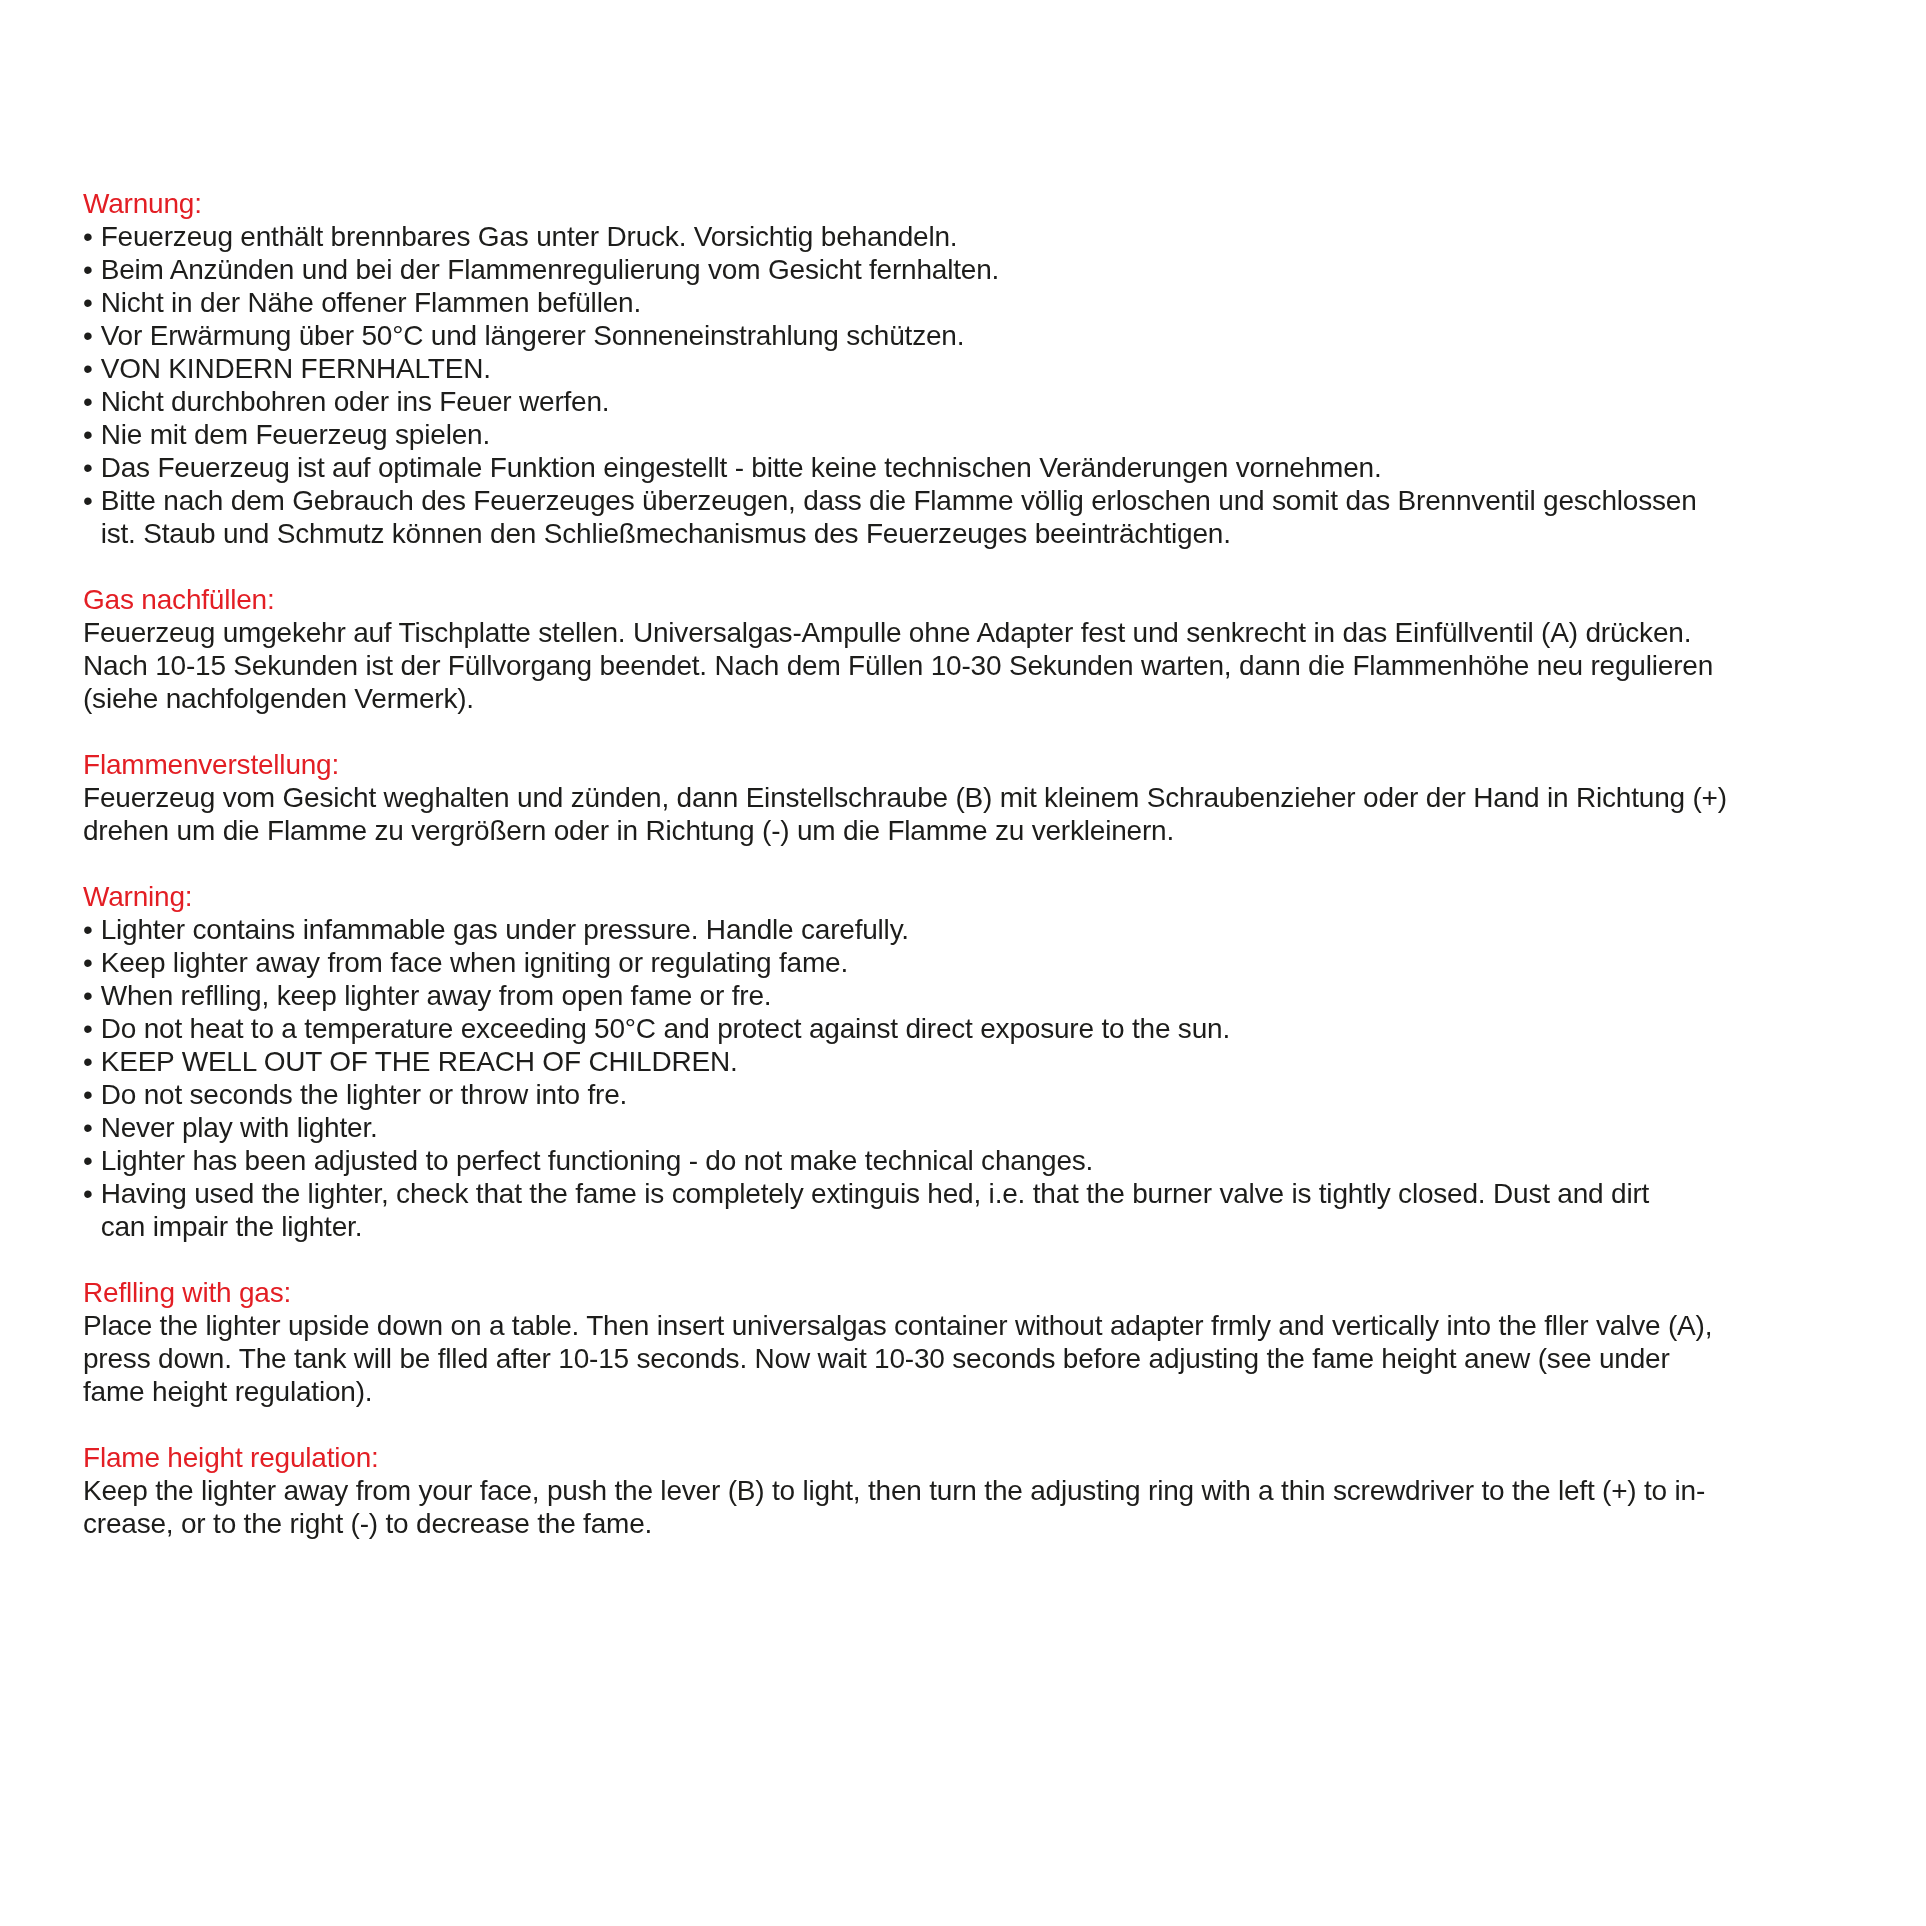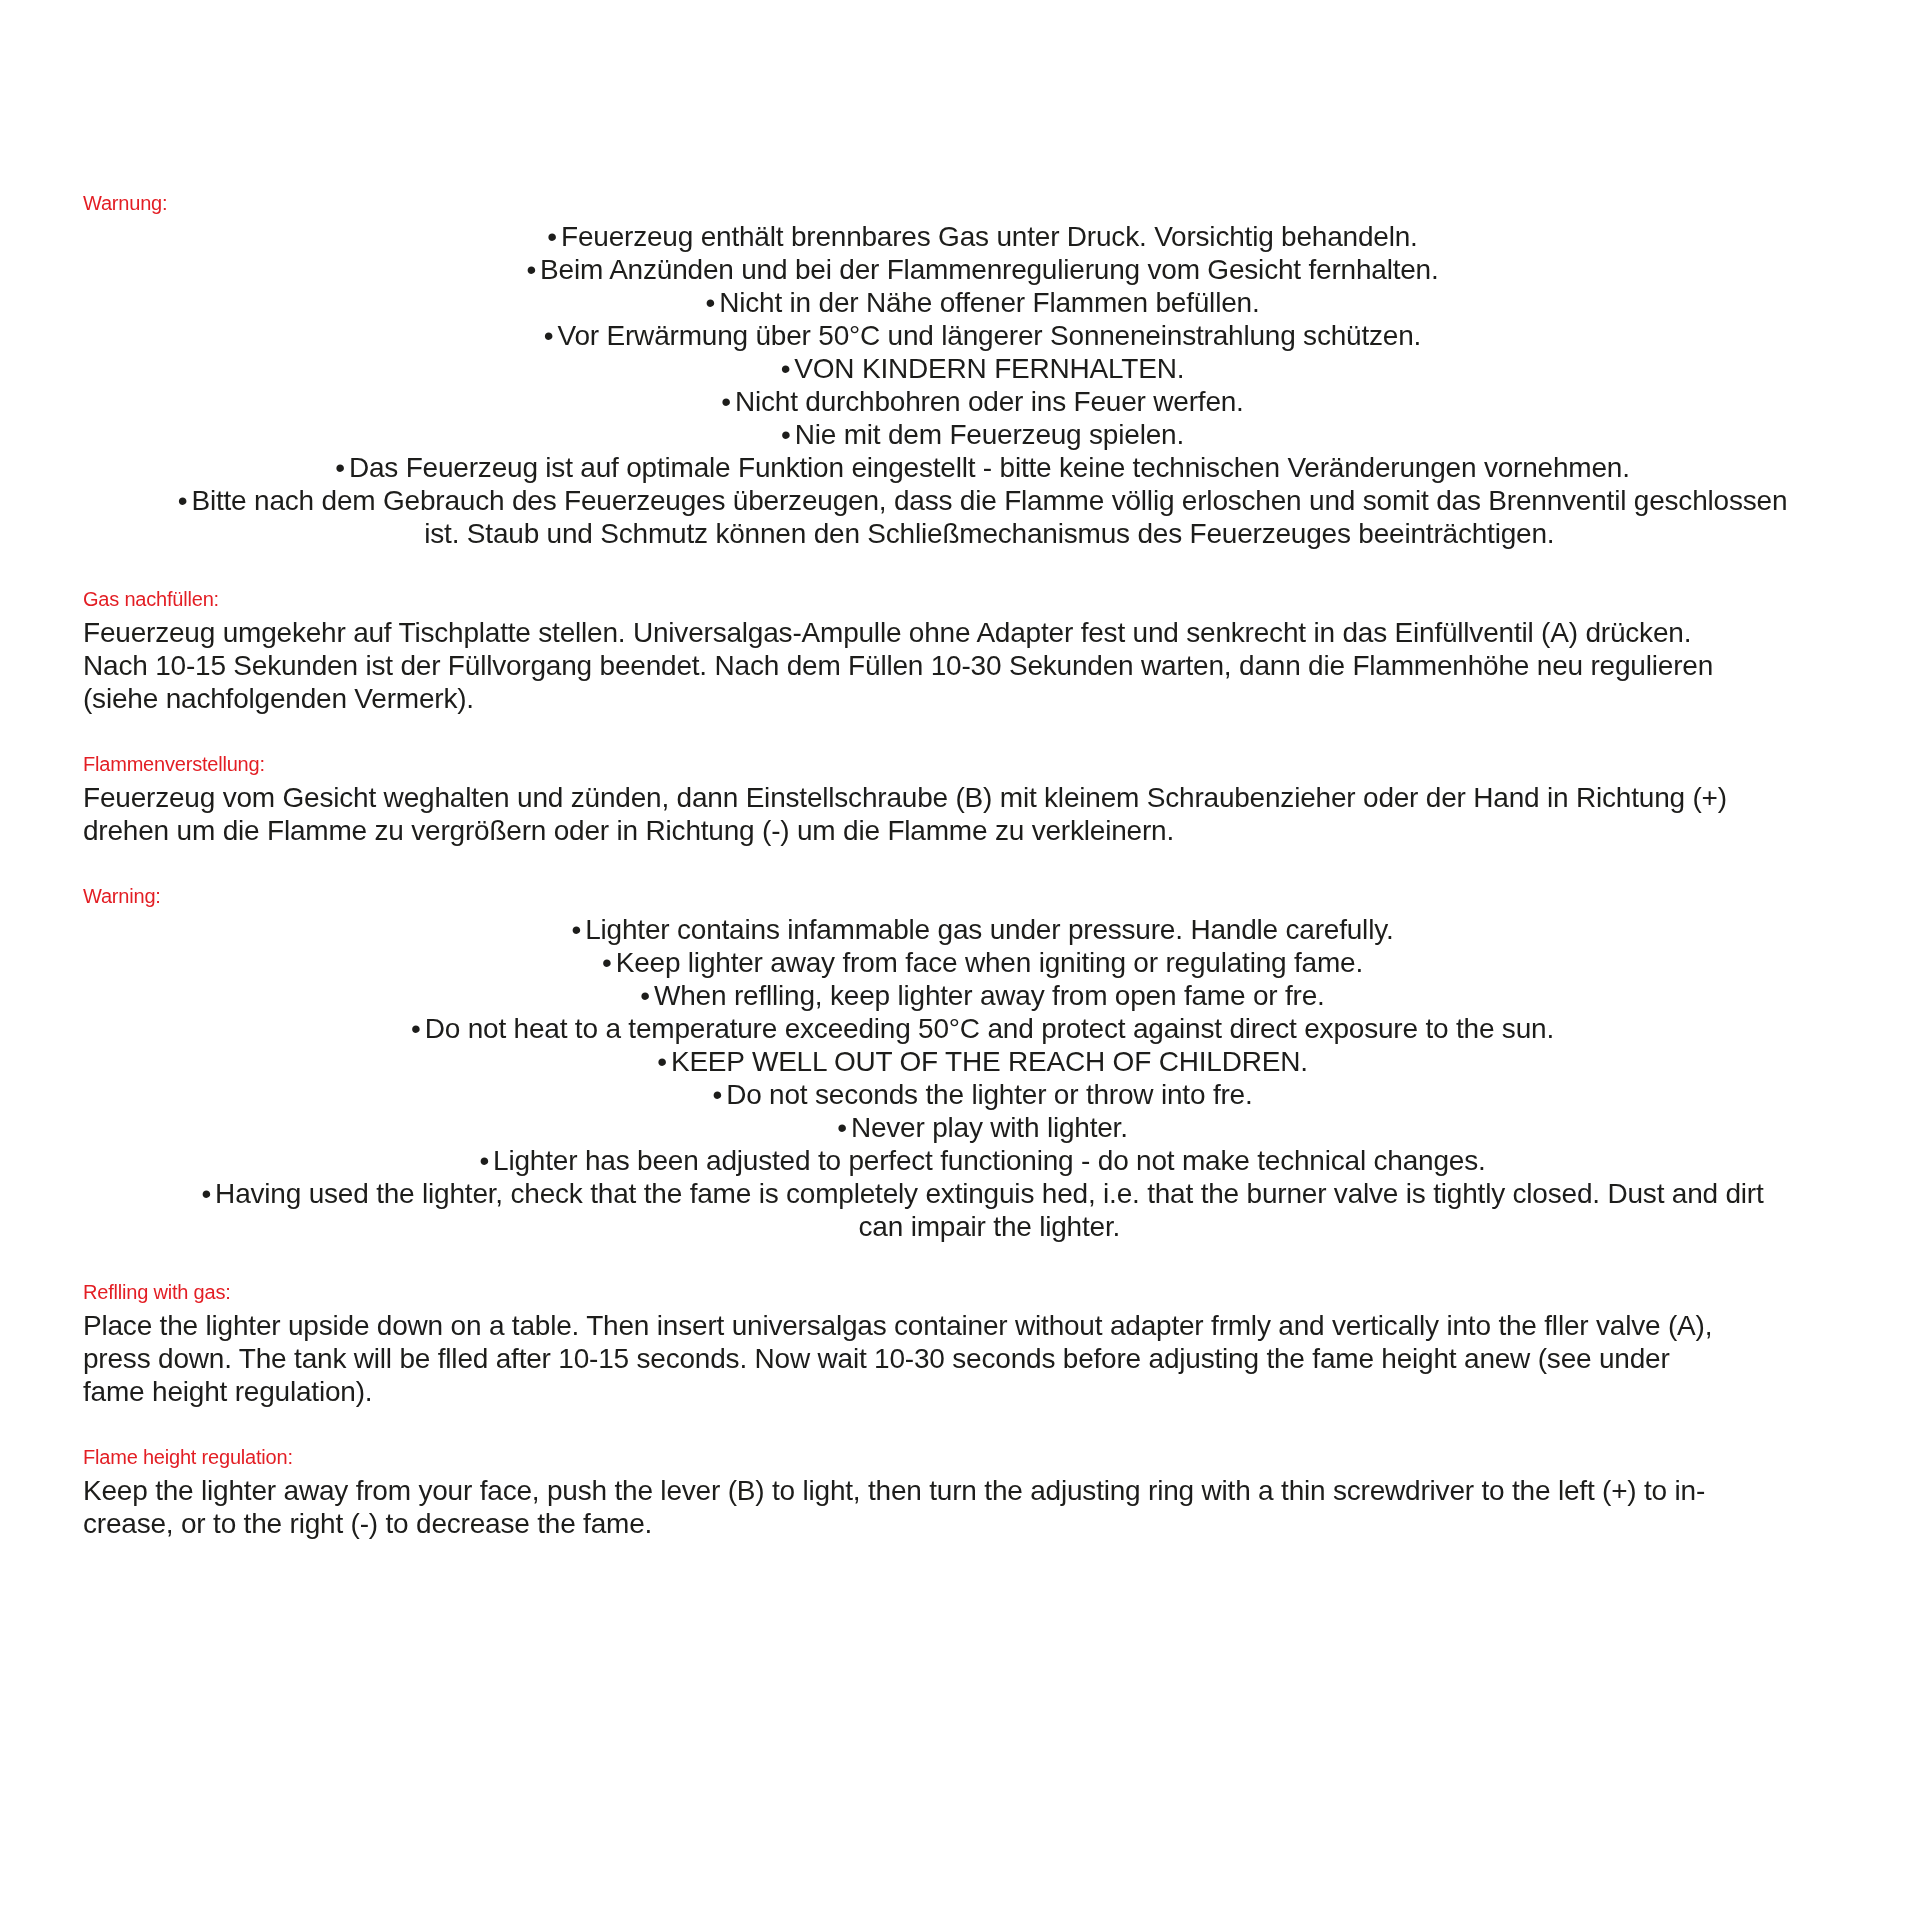--- a/index.html
+++ b/index.html
@@ -27,35 +27,34 @@
   }
   section {
     margin: 0 0 33px 0;
   }
   section:last-child {
     margin-bottom: 16px;
   }
   h2 {
     margin: 0;
     padding: 0;
-    font-size: 20px;
+    font-size: 28px;
     line-height: 33px;
     font-weight: normal;
     color: var(--accent-red, #e31e24);
   }
   p.body-text {
     margin: 0;
     padding: 0;
     white-space: pre-line;
   }
   ul.bullet-list {
     margin: 0;
     padding: 0;
     list-style: none;
-    text-align: center;
   }
   ul.bullet-list li {
     white-space: pre-line;
     padding-left: 17.7px;
     text-indent: -17.7px;
   }
   ul.bullet-list li::before {
     content: var(--bullet-char, "•");
     display: inline-block;
     width: 17.7px;

